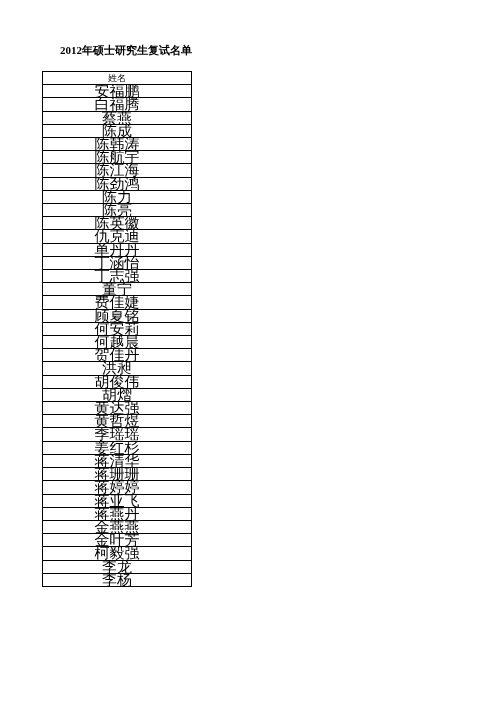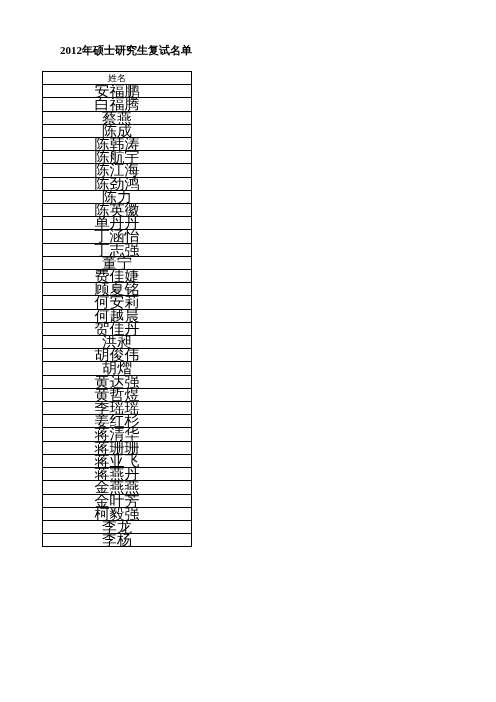--- a/index.html
+++ b/index.html
@@ -96,21 +96,27 @@
         <tr>
           <td>陈江海</td>
         </tr>
         <tr>
           <td>陈劲鸿</td>
         </tr>
         <tr>
           <td>陈力</td>
         </tr>
         <tr>
+          <td>陈亮</td>
+        </tr>
+        <tr>
           <td>陈英徽</td>
+        </tr>
+        <tr>
+          <td>仇克迪</td>
         </tr>
         <tr>
           <td>单丹丹</td>
         </tr>
         <tr>
           <td>丁涵怡</td>
         </tr>
         <tr>
           <td>丁志强</td>
         </tr>
@@ -153,20 +159,23 @@
         <tr>
           <td>姜红杉</td>
         </tr>
         <tr>
           <td>蒋清华</td>
         </tr>
         <tr>
           <td>蒋珊珊</td>
         </tr>
         <tr>
+          <td>蒋婷婷</td>
+        </tr>
+        <tr>
           <td>蒋亚飞</td>
         </tr>
         <tr>
           <td>蒋燕丹</td>
         </tr>
         <tr>
           <td>金燕燕</td>
         </tr>
         <tr>
           <td>金叶芳</td>

